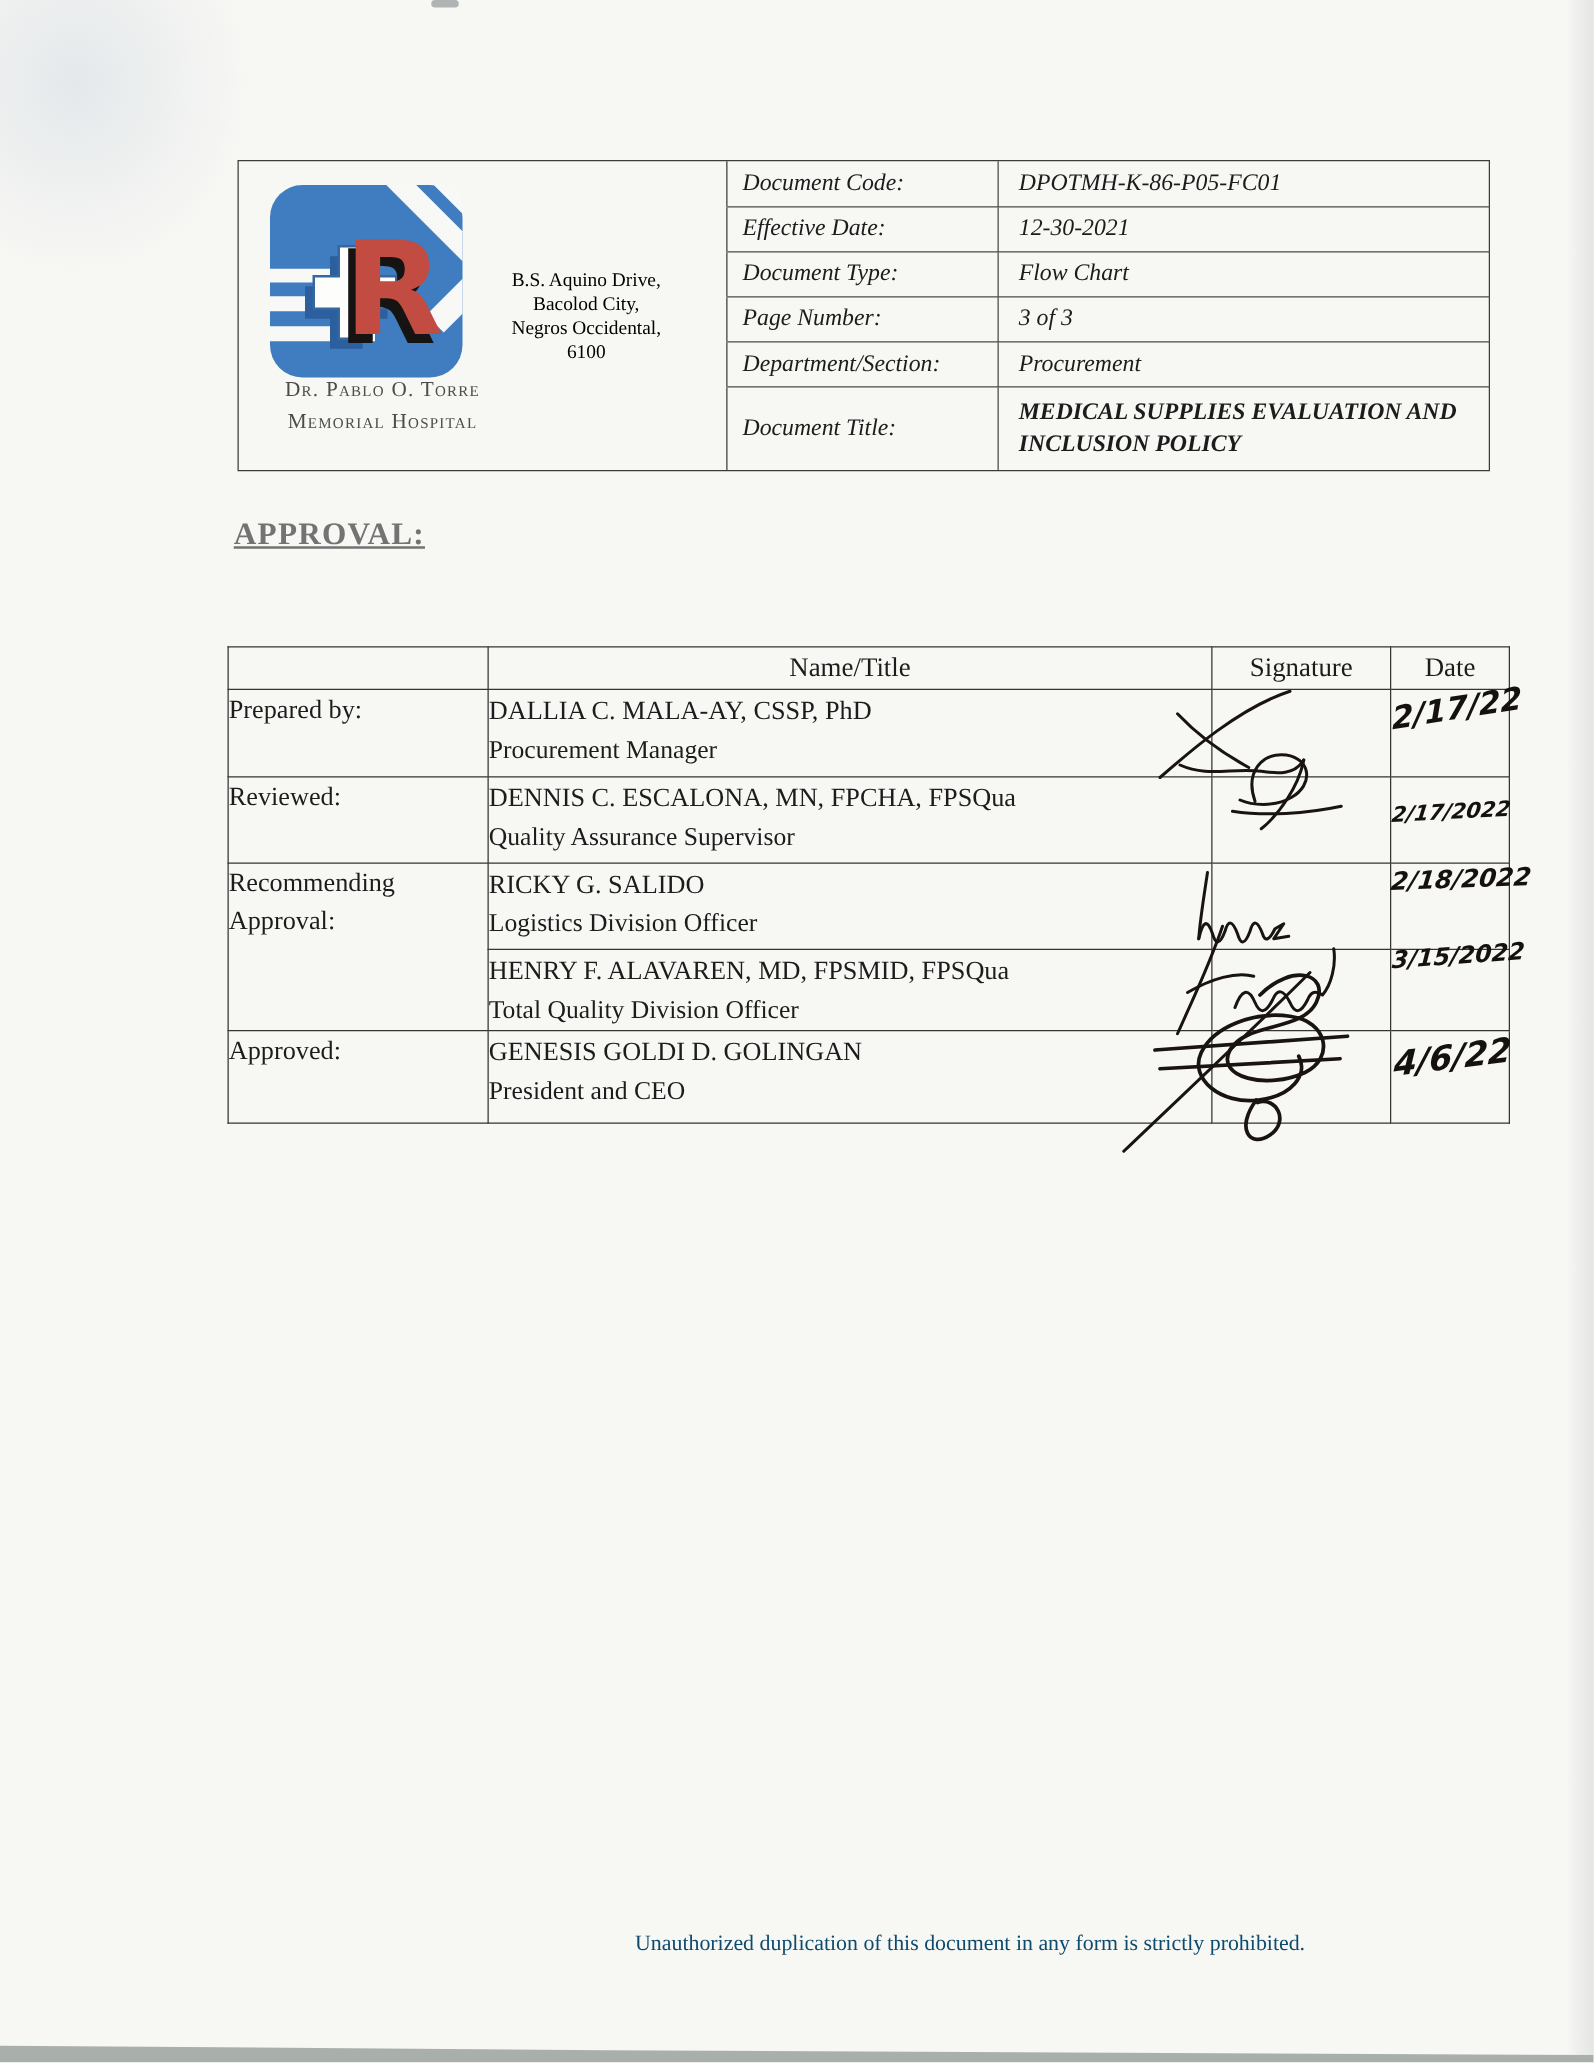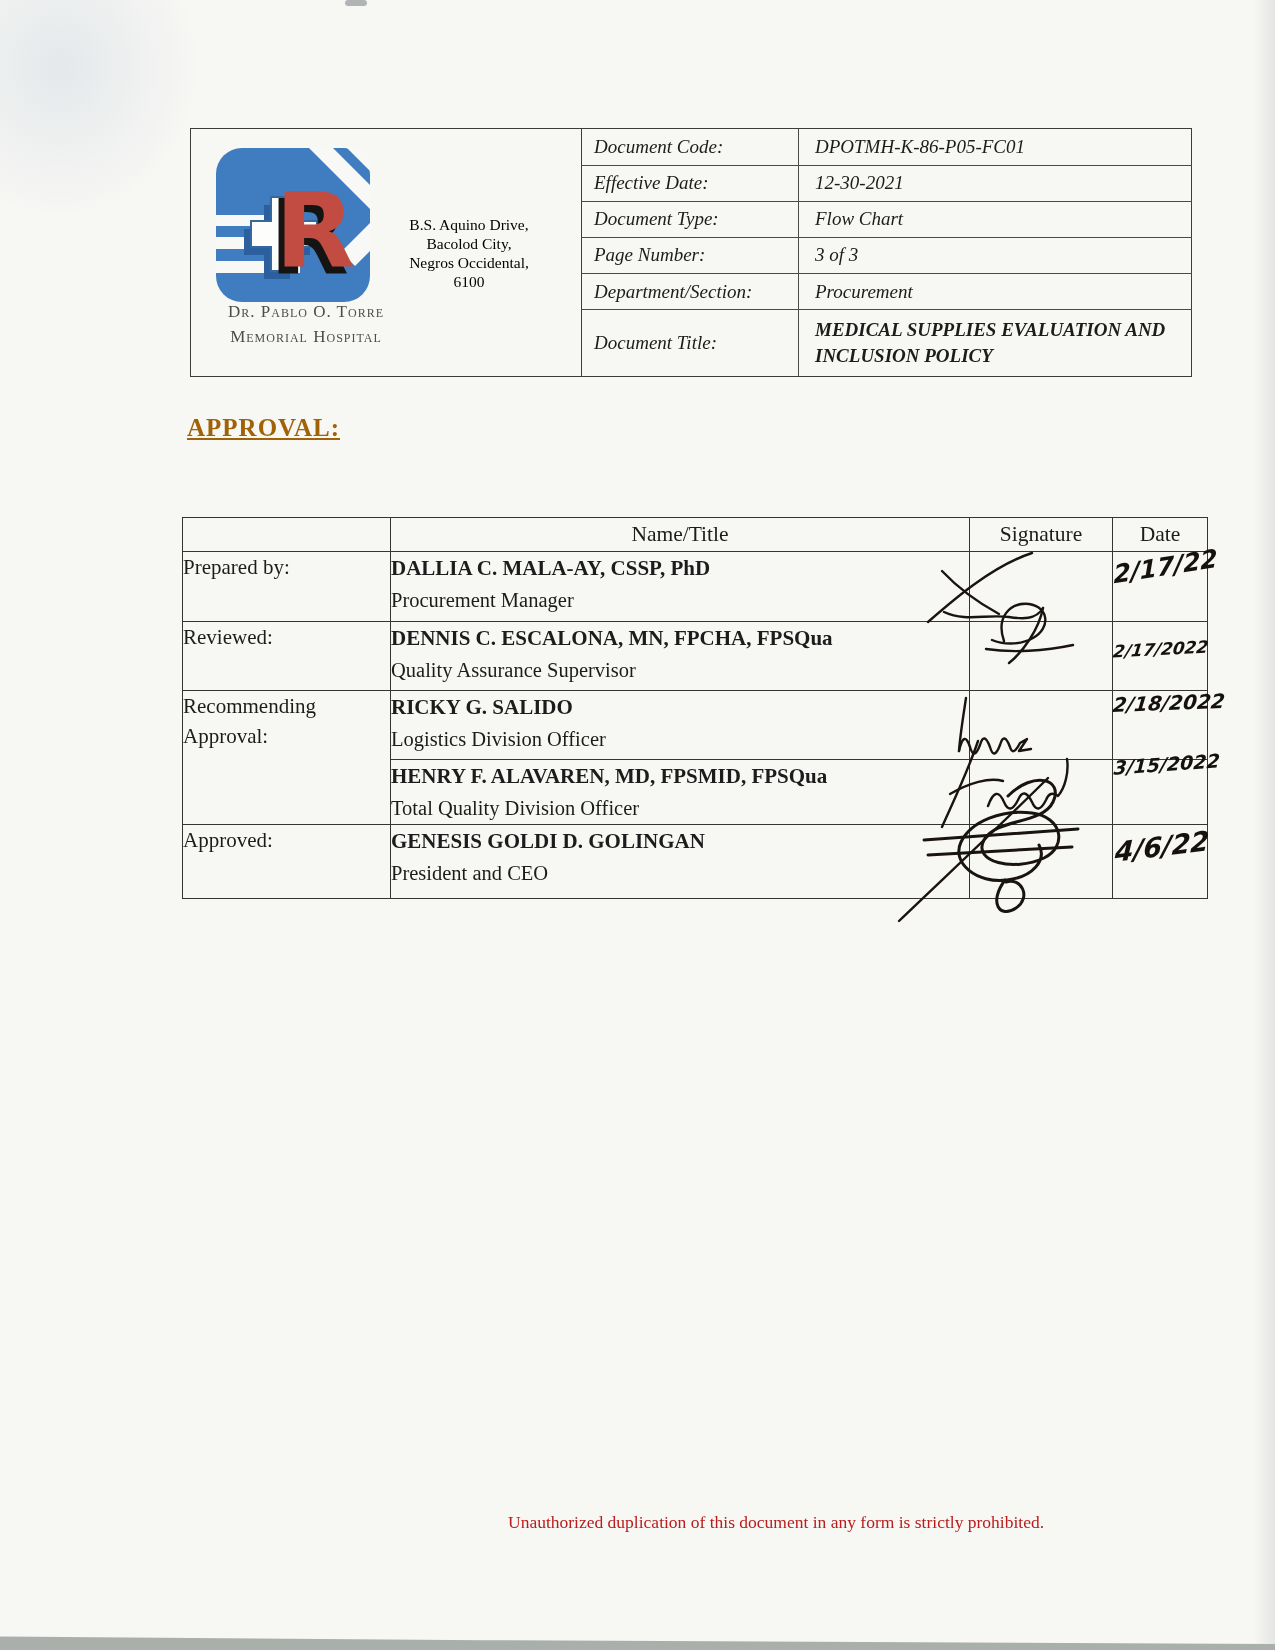--- a/index.html
+++ b/index.html
@@ -21,34 +21,34 @@
   .meta-row{display:table-row;}
   .meta-row>div{display:table-cell;vertical-align:middle;border-bottom:1.2px solid #4a4a48;font-size:19px;padding:4px 8px 4px 12px;}
   .meta-row:last-child>div{border-bottom:none;}
   .meta-label{width:196px;border-right:1.2px solid #4a4a48;}
   .meta-row>.meta-value{padding-left:16px;}
   .meta-title{font-weight:bold;font-size:19.5px;line-height:26px;}
   .mr{height:36px;}
   .mr-title{height:66px;}
 
   
-  .approval-heading{position:absolute;left:187px;top:414px;font-size:25px;font-weight:bold;letter-spacing:1px;text-decoration:underline;color:#a16207;}
+  .approval-heading{position:absolute;left:187px;top:414px;font-size:25px;font-weight:bold;letter-spacing:1px;text-decoration:underline;color:#737373;}
 
   
   .approval-table{position:absolute;left:182px;top:517px;border-collapse:collapse;table-layout:fixed;width:1025px;}
   .approval-table td,.approval-table th{border:1.5px solid #343432;font-weight:normal;font-size:21px;padding:0;vertical-align:top;}
   .col-role{width:208px;}
   .col-name{width:579px;}
   .col-sig{width:143px;}
   .col-date{width:95px;}
   .hdr-row th{height:33px;text-align:center;vertical-align:middle;font-size:21.5px;}
   .role-cell{padding:6px 6px 0 12px;font-size:21.5px;line-height:30px;}
   .role-mid{vertical-align:middle;padding-top:0;}
   .name-cell{padding:4px 8px 2px 14px;line-height:32px;font-size:21px;}
-  .name-line{font-weight:bold;}
+  .name-line{font-weight:normal;}
   .title-line{font-size:20.5px;}
   .r-prepared{height:70px;}
   .r-reviewed{height:69px;}
   .r-ricky{height:69px;}
   .r-henry{height:63px;}
   .r-approved{height:74px;}
   .sig-cell{position:relative;}
   .date-cell{text-align:center;vertical-align:middle;overflow:visible;}
 
   
@@ -58,21 +58,21 @@
   .d3{font-size:20px;transform:rotate(-2deg) skewX(-8deg);}
   .d4{font-size:19px;transform:rotate(-4deg) skewX(-8deg) translate(0,-8px);}
   .d5{font-size:27px;transform:rotate(-7deg) skewX(-10deg) translate(2px,6px);}
 
   
   .sig-overlay{position:absolute;left:0;top:0;width:1275px;height:1650px;pointer-events:none;}
   .sig-overlay path{fill:none;stroke:#1a1410;stroke-width:2.4;stroke-linecap:round;stroke-linejoin:round;}
   .sig-overlay path.th{stroke-width:3;}
 
   
-  .footer-note{position:absolute;left:508px;top:1512px;font-size:17.5px;color:#b91c1c;}
+  .footer-note{position:absolute;left:508px;top:1544px;font-size:17.5px;color:#0c4a6e;}
 
   
   .logo-r-black{font-family:"DejaVu Sans",sans-serif;font-weight:bold;font-size:104px;fill:#161413;}
   .logo-r-red{font-family:"DejaVu Sans",sans-serif;font-weight:bold;font-size:104px;fill:#c24c41;}
 </style>
 </head>
 <body>
 
 <div class="page">
 

